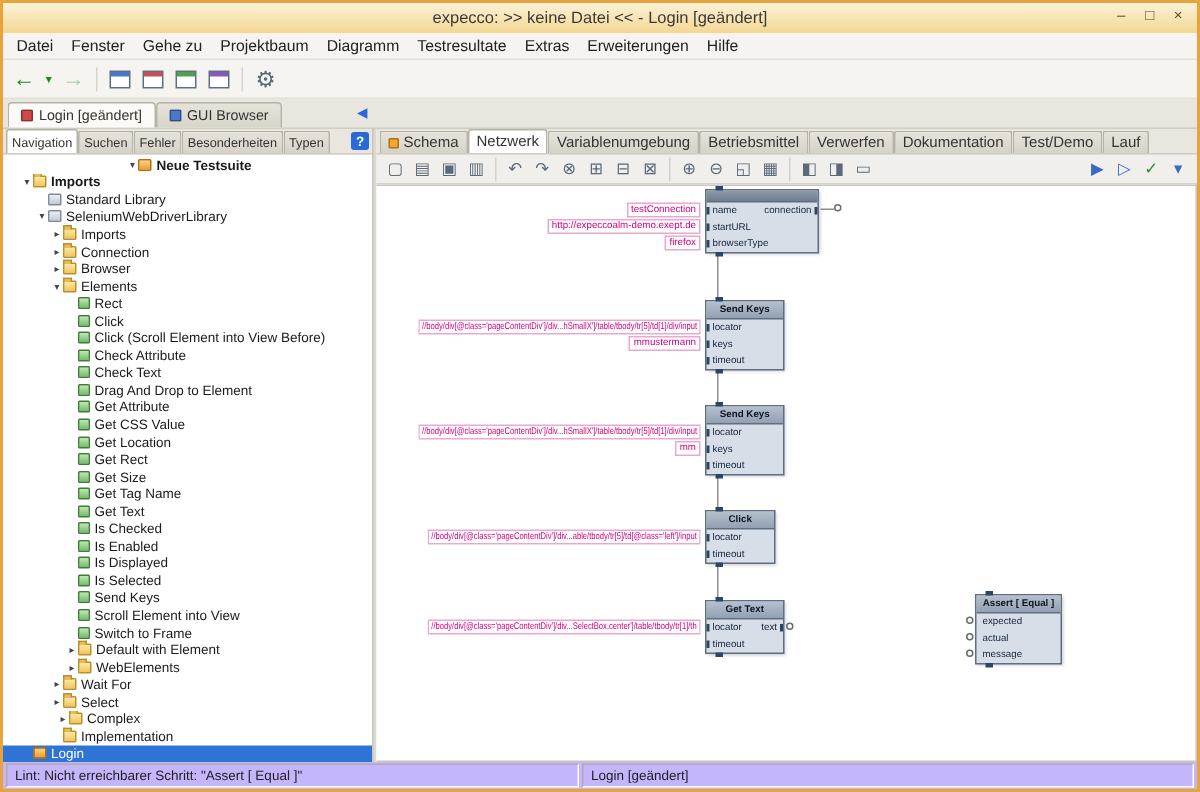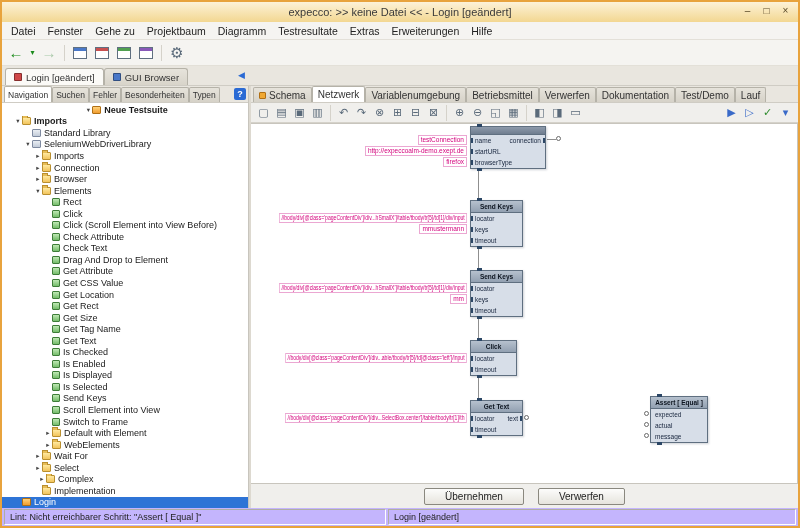--- a/index.html
+++ b/index.html
@@ -514,24 +514,20 @@
             <div class="vtag" style="top: 22px;">http://expeccoalm-demo.exept.de</div>
             <div class="vtag" style="top: 33px;">firefox</div>
             <div class="vtag long" style="top: 89px;">//body/div[@class='pageContentDiv']/div...hSmallX']/table/tbody/tr[5]/td[1]/div/input</div>
             <div class="vtag" style="top: 100px;">mmustermann</div>
             <div class="vtag long" style="top: 159px;">//body/div[@class='pageContentDiv']/div...hSmallX']/table/tbody/tr[5]/td[1]/div/input</div>
             <div class="vtag" style="top: 170px;">mm</div>
             <div class="vtag long" style="top: 229px;">//body/div[@class='pageContentDiv']/div...able/tbody/tr[5]/td[@class='left']/input</div>
             <div class="vtag long" style="top: 289px;">//body/div[@class='pageContentDiv']/div...SelectBox.center']/table/tbody/tr[1]/th</div>
           </div>
         </div>
-      <div class="btnrow">
-        <button class="pushbtn">Übernehmen</button>
-        <button class="pushbtn">Verwerfen</button>
-      </div>
     </div>
 
   </div>
 
   <div class="statusbar">
     <div class="statuscell lint">Lint: Nicht erreichbarer Schritt: "Assert [ Equal ]"</div>
     <div class="statuscell doc">Login [geändert]</div>
   </div>
 
 </div>

